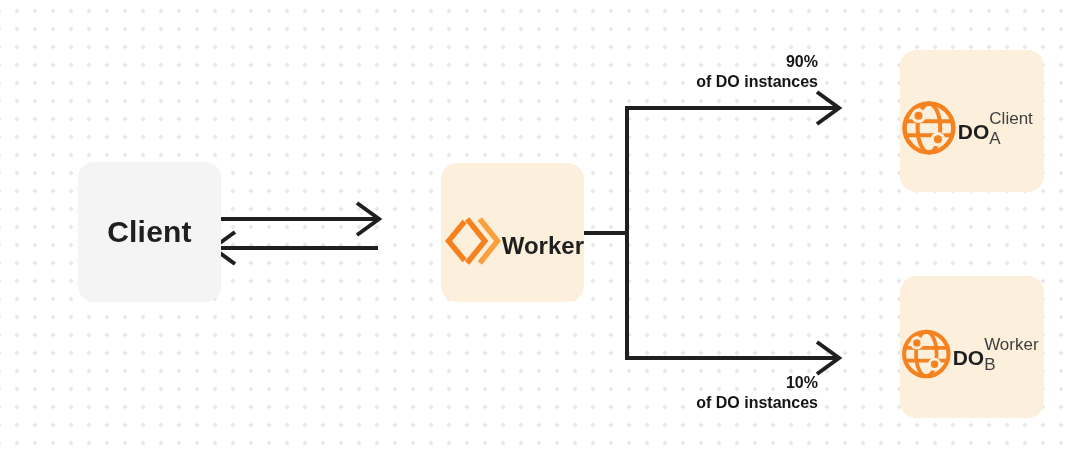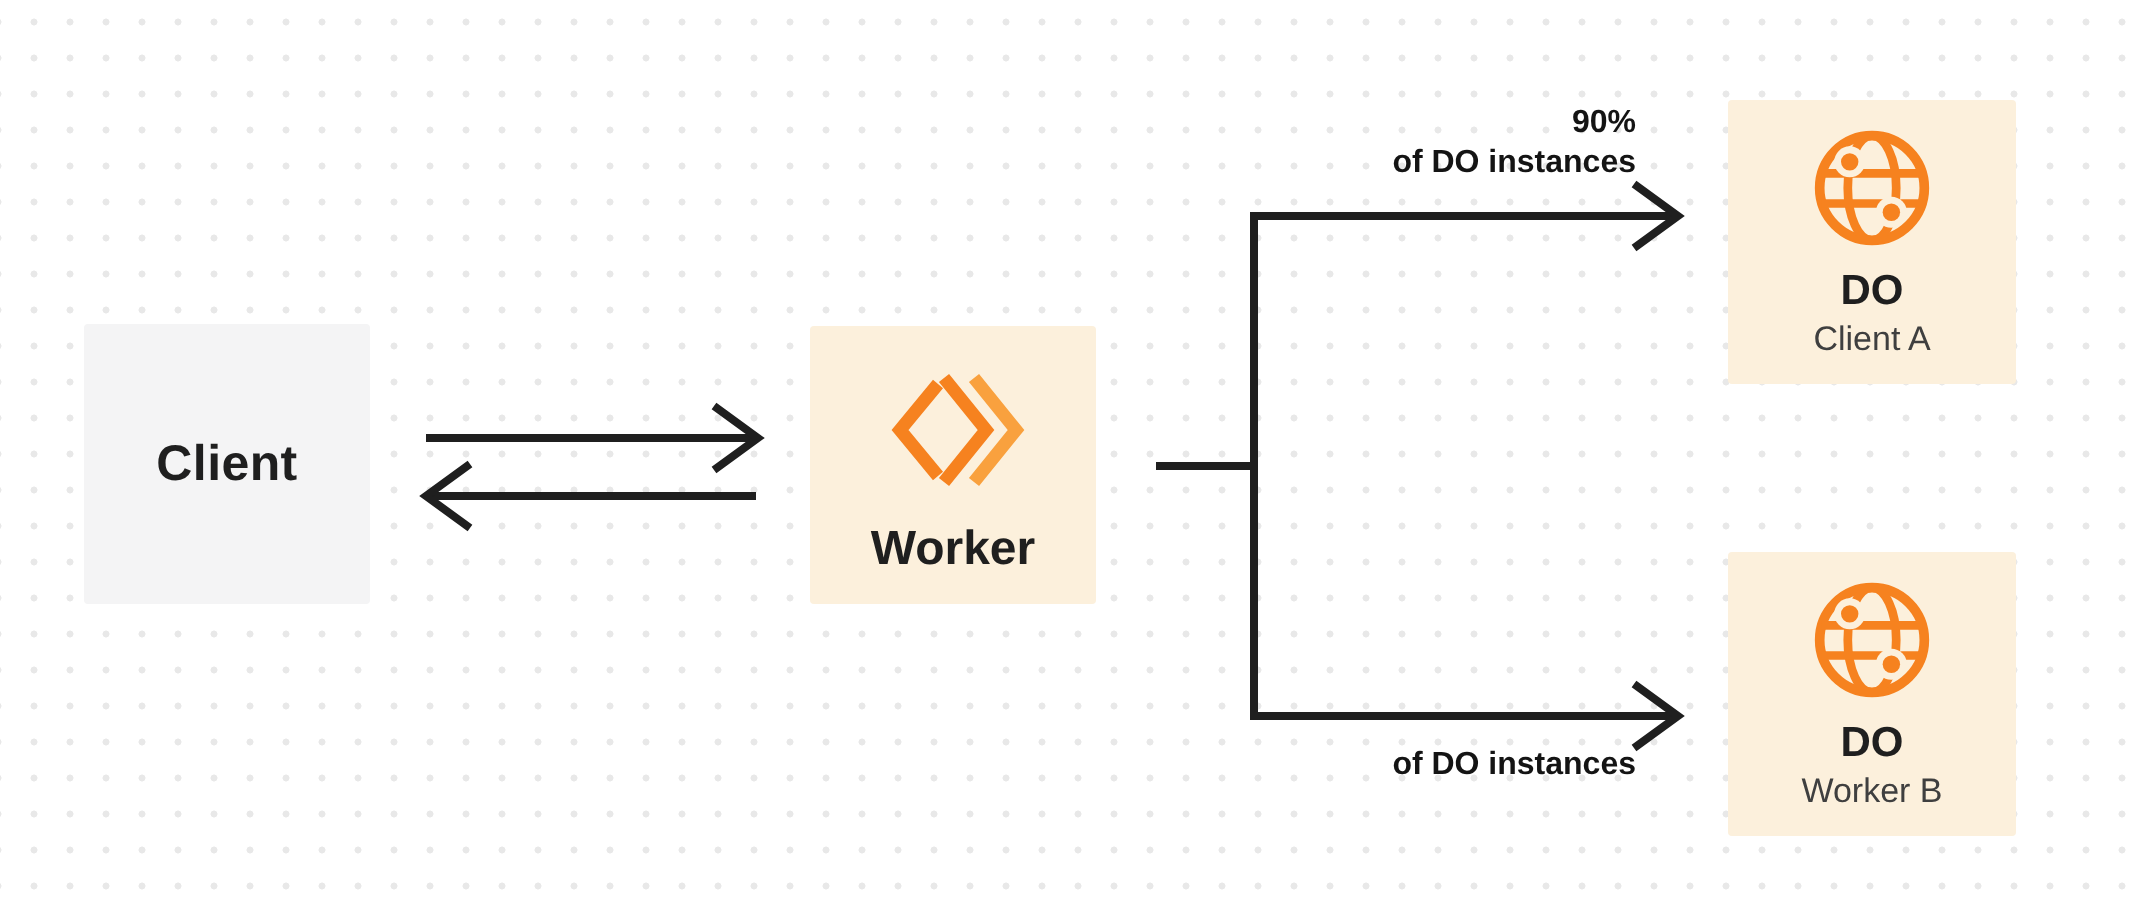--- a/index.html
+++ b/index.html
@@ -36,33 +36,34 @@
   .wire {
     fill: none;
     stroke: var(--ink);
     stroke-width: 4;
     stroke-linejoin: miter;
     stroke-linecap: butt;
   }
 
   .node {
     position: absolute;
-    border-radius: 2px;
+    border-radius: 16px;
     display: flex;
-    flex-direction: column;
+    flex-direction: row;
     align-items: center;
     justify-content: center;
+    margin-left: 36px;
   }
   .node-client {
     left: 42px; top: 162px;
     width: 143px; height: 140px;
     background: var(--gray_box);
   }
   .node-client .node-label {
-    font-size: 25px;
+    font-size: 30px;
     font-weight: bold;
     color: var(--ink);
     letter-spacing: 0.2px;
   }
   .node-worker {
     left: 405px; top: 163px;
     width: 143px; height: 139px;
     background: var(--cream);
     justify-content: flex-start;
     padding-top: 16px;
@@ -156,20 +157,21 @@
       </g>
     </svg>
     <span class="node-label">Worker</span>
   </div>
 
   <div class="branch-label branch-label-top">
     <div>90%</div>
     <div>of DO instances</div>
   </div>
   <div class="branch-label branch-label-bottom">
+    <div>10%</div>
     <div>of DO instances</div>
   </div>
 
   <div class="node node-do node-do-a">
     <svg class="icon-globe" width="62" height="62" viewBox="0 0 64 64">
       <g fill="none" stroke="var(--orange)" stroke-width="5">
         <circle cx="32" cy="32" r="27"></circle>
         <ellipse cx="32" cy="32" rx="12.5" ry="27" stroke-width="4.5"></ellipse>
         <path d="M6,24.5 L58,24.5" stroke-width="4.5"></path>
         <path d="M6,40 L58,40" stroke-width="4.5"></path>

